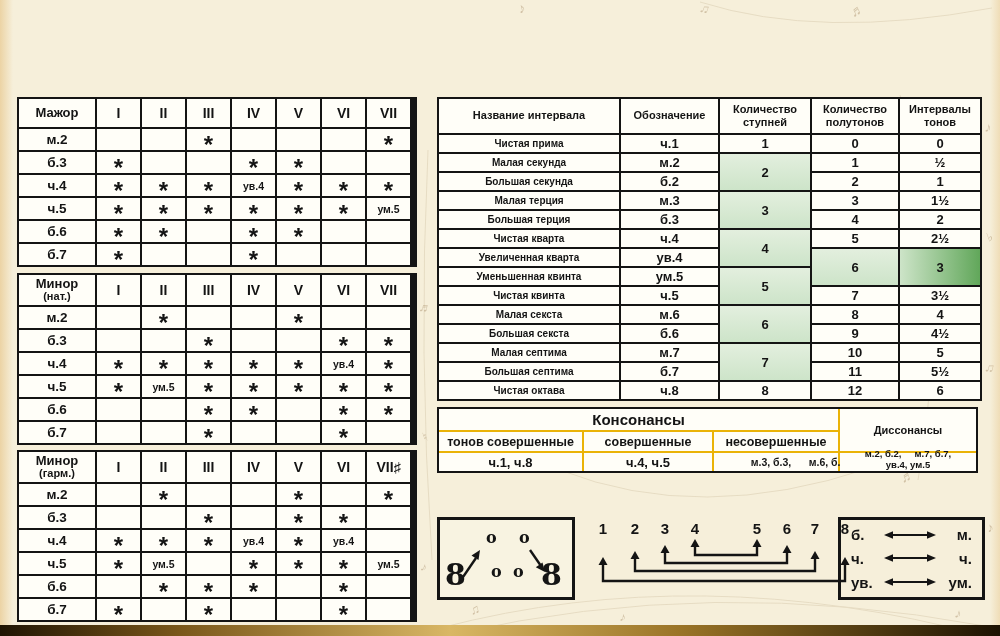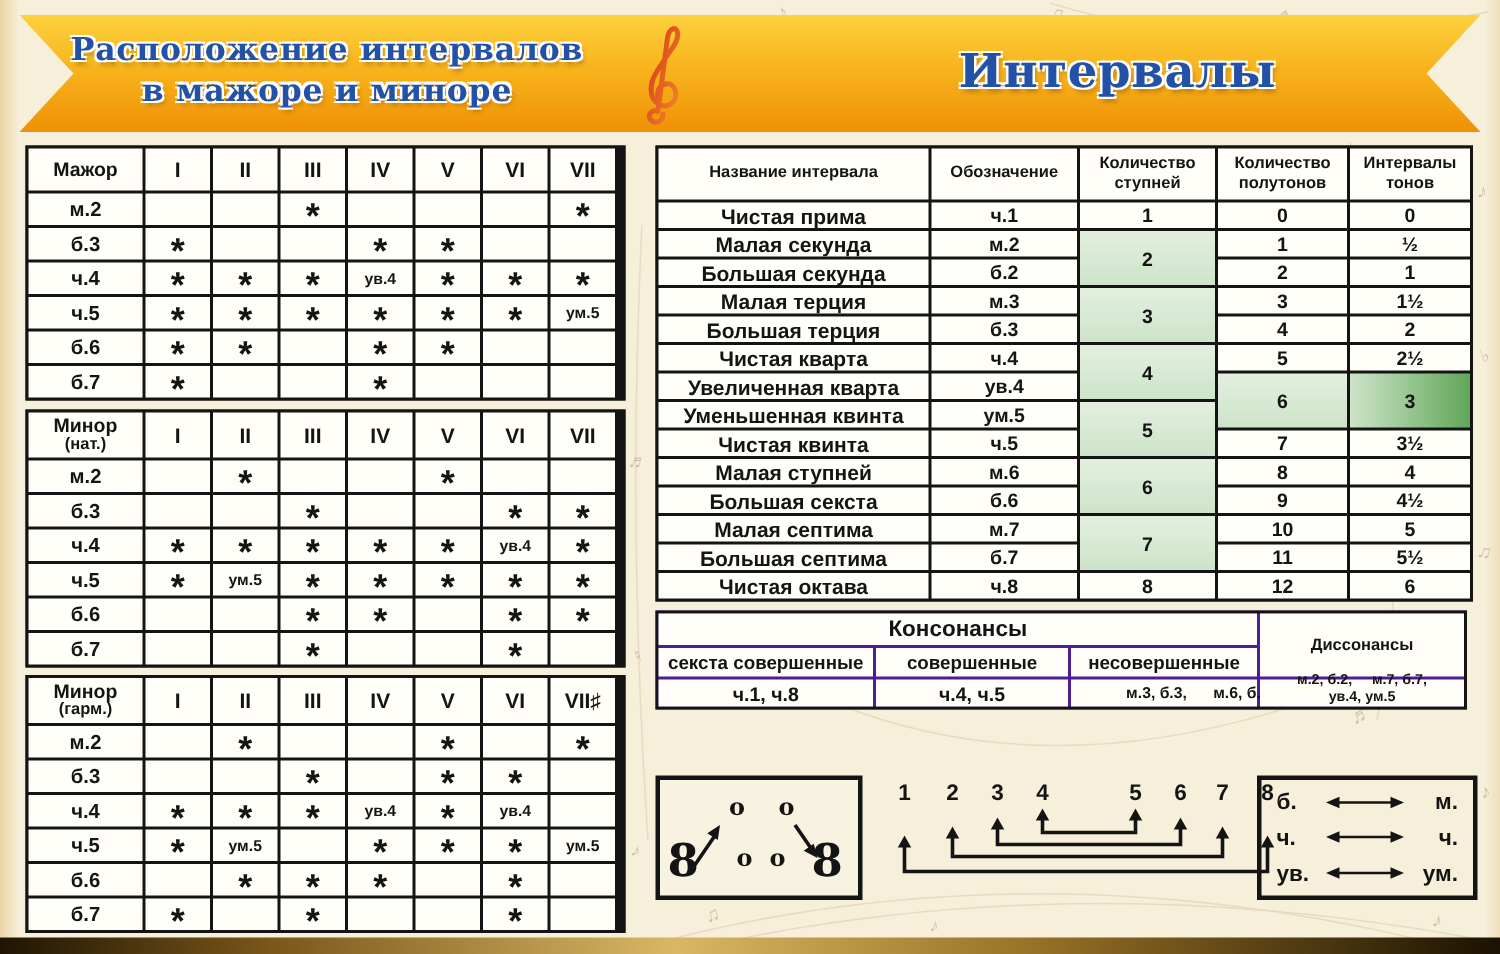--- a/index.html
+++ b/index.html
@@ -53,27 +53,27 @@
   .itable{position:absolute;left:437px;top:97px;display:grid;
           grid-template-columns:180px 97px 90px 86px 80px;
           grid-template-rows:34px;grid-auto-rows:17px;gap:2px;
           background:#141414;border:2.5px solid #141414;}
   .gcell{background:#fffef8;display:flex;align-items:center;justify-content:center;
          font-weight:bold;font-size:13px;text-align:center;}
   .hc{font-size:11px;line-height:1.2;padding:1px 2px;}
   .vspan{grid-row:span 2;}
   .green{background:linear-gradient(180deg,#e3efde,#cde4c9);}
   .green3{background:linear-gradient(90deg,#cde4c8,#61a75a);}
-  .nm{font-size:14px;}
+  .nm{font-size:10px;}
 
   
   .ktable{position:absolute;left:437px;top:407px;display:grid;
           grid-template-columns:143px 128px 124px 136px;
           grid-template-rows:21px 19px 18px;gap:2px;
-          background:#4c1d95;border:2.5px solid #141414;}
+          background:#eab308;border:2.5px solid #141414;}
   .kspan3{grid-column:span 3;}
   .krow2{grid-row:span 2;font-size:11px;text-align:center;}
   .ktitle{font-size:15px;}
   .ksub{font-size:12.5px;}
   .kval{font-size:13px;}
   .kval-small{font-size:10.5px;white-space:pre;padding-left:48px;}
   .dval{flex-direction:column;font-size:9.5px;line-height:1.15;white-space:pre;justify-content:flex-end;}
 
   
   .inv-title{position:absolute;left:460px;top:478px;width:520px;text-align:center;
@@ -131,37 +131,20 @@
     <span class="doodle">♫</span>
     <span class="doodle">♪</span>
     <span class="doodle">♬</span>
     <span class="doodle">♮</span>
     <span class="doodle">♪</span>
     <span class="doodle">♫</span>
     <span class="doodle">♪</span>
     <span class="doodle">♬</span>
     <span class="doodle">♪</span>
 
-  <div class="banner">
-    <div class="ban-title ban-left">
-      <div>Расположение интервалов</div>
-      <div>в мажоре и миноре</div>
-    </div>
-    <svg class="clef" viewBox="0 0 36 72">
-      <defs>
-        <linearGradient id="clefg" x1="0" y1="0" x2="1" y2="1">
-          <stop offset="0" stop-color="#d93418"></stop>
-            <stop offset="1" stop-color="#f08a2a"></stop>
-        </linearGradient>
-      </defs>
-      <path fill="none" stroke="url(#clefg)" stroke-width="3.4" stroke-linecap="round" d="M17 64 C17 70 10 71 8 67 C6.5 63.5 10 60.5 13.5 62
-               M13.5 62 L20 12 C21 5 26 3 27 8 C28 14 22 20 17 28 C11 37 8 42 9 49 C10 57 18 60.5 23 56.5 C28 52.5 26 43 20 43 C15.5 43 12.5 47 13.5 52"></path>
-    </svg>
-    <div class="ban-title ban-right">Интервалы</div>
-  </div>
 
   <div class="stable" style="top:97px">
     <div class="srow shead">
       <div class="scell slabel corner">
         <span class="tl">Мажор</span>
           <span class="ts"></span>
       </div>
 
         <div class="scell sdeg">
           <span>I</span>
@@ -951,21 +934,21 @@
 
     <div class="gcell nm">Уменьшенная квинта</div>
     <div class="gcell">ум.5</div>
     <div class="gcell green vspan">5</div>
 
     <div class="gcell nm">Чистая квинта</div>
     <div class="gcell">ч.5</div>
     <div class="gcell">7</div>
     <div class="gcell">3½</div>
 
-    <div class="gcell nm">Малая ступней</div>
+    <div class="gcell nm">Малая секста</div>
     <div class="gcell">м.6</div>
     <div class="gcell green vspan">6</div>
     <div class="gcell">8</div>
     <div class="gcell">4</div>
 
     <div class="gcell nm">Большая секста</div>
     <div class="gcell">б.6</div>
     <div class="gcell">9</div>
     <div class="gcell">4½</div>
 
@@ -983,21 +966,21 @@
     <div class="gcell nm">Чистая октава</div>
     <div class="gcell">ч.8</div>
     <div class="gcell">8</div>
     <div class="gcell">12</div>
     <div class="gcell">6</div>
   </div>
 
   <div class="ktable">
     <div class="gcell ktitle kspan3">Консонансы</div>
     <div class="gcell krow2">Диссонансы</div>
-    <div class="gcell ksub">секста совершенные</div>
+    <div class="gcell ksub">тонов совершенные</div>
     <div class="gcell ksub">совершенные</div>
     <div class="gcell ksub">несовершенные</div>
     <div class="gcell kval">ч.1, ч.8</div>
     <div class="gcell kval">ч.4, ч.5</div>
     <div class="gcell kval kval-small">м.3, б.3,      м.6, б.6,</div>
     <div class="gcell dval">
       <span>м.2, б.2,     м.7, б.7,</span>
       <span>ув.4, ум.5</span>
     </div>
   </div>

